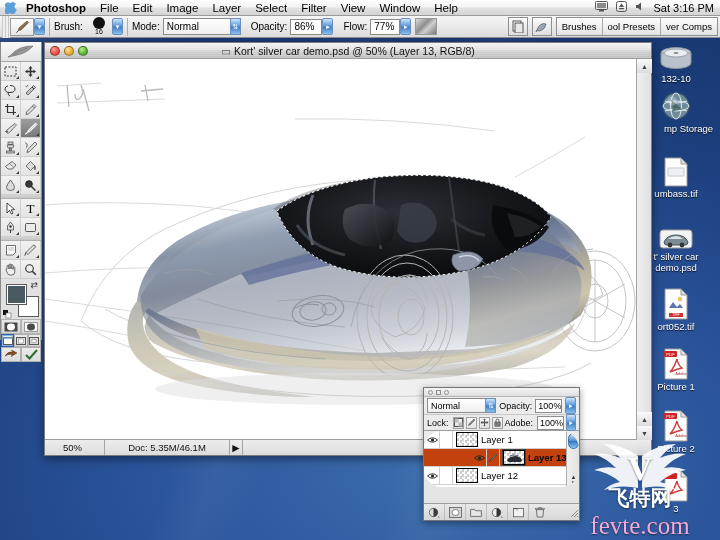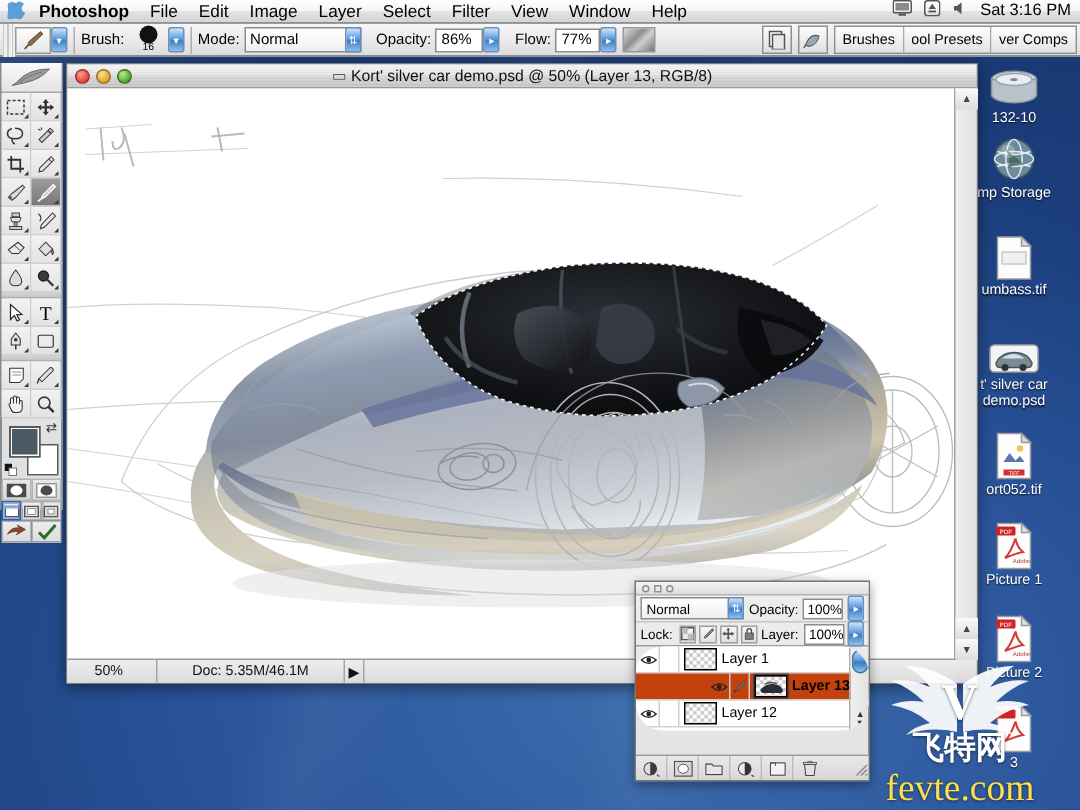--- a/index.html
+++ b/index.html
@@ -23,21 +23,21 @@
     background:
       linear-gradient(108deg, transparent 36%, rgba(255,255,255,.045) 41%, transparent 47%),
       linear-gradient(99deg, transparent 58%, rgba(255,255,255,.035) 63%, transparent 70%);
   }
 
   
   #menubar {
     position:absolute; top:0; left:0; width:720px; height:16px;
     background:linear-gradient(180deg,#fff 0%,#f3f3f3 48%,#e2e2e2 52%,#d4d4d4 100%);
     border-bottom:1px solid #9b9b9b;
-    display:flex; align-items:flex-start; z-index:50;
+    display:flex; align-items:center; z-index:50;
   }
   .apple { width:22px; text-align:center; font-size:12px; color:#3b7fd4; }
   .apple svg { display:block; margin:0 auto; }
   .mi { padding:0 7px; font-size:11.5px; color:#000; line-height:16px; white-space:nowrap;}
   .mi.app { font-weight:bold; padding-left:4px; }
   #menu-right { margin-left:auto; display:flex; align-items:center; gap:8px; padding-right:6px; }
   #menu-right .clock { font-size:11px; }
   .mbicon { display:block; }
 
   
@@ -278,21 +278,21 @@
   .deskicon .ilabel.two{ white-space:normal; }
   .icon-art{ height:34px; display:flex; align-items:flex-end; justify-content:center;}
 
   
   #watermark{
     position:absolute; left:560px; top:432px; width:160px; height:108px; z-index:70;
     pointer-events:none;
   }
   #wm-text{
     position:absolute; left:0; bottom:0px; width:160px; text-align:center;
-    font-family:"Liberation Serif", serif; font-size:25px; color:#fde047;
+    font-family:"Liberation Serif", serif; font-size:25px; color:#f9a8d4;
     text-shadow:0 1px 2px rgba(0,0,0,.5); letter-spacing:0px;
   }
   #wm-cn{
     position:absolute; left:0; top:52px; width:160px; text-align:center;
     font-family:"DejaVu Sans", sans-serif; font-size:21px; font-weight:bold; color:#ffffff;
     text-shadow:0 1px 2px rgba(0,0,0,.55);
   }
   #wm-v{
     position:absolute; left:0; top:20px; width:160px; text-align:center;
     font-family:"Liberation Serif", serif; font-size:34px; font-weight:bold; color:#ffffff;
@@ -311,21 +311,21 @@
       <svg width="36" height="26" viewBox="0 0 36 26">
         <ellipse cx="18" cy="7" rx="15" ry="5.5" fill="#cfd6dc" stroke="#8a949c"></ellipse>
         <path d="M3 7 L3 17 A15 5.5 0 0 0 33 17 L33 7 Z" fill="#b9c2ca" stroke="#8a949c"></path>
         <ellipse cx="18" cy="7" rx="12" ry="4" fill="#e8edf1" stroke="#9aa4ac"></ellipse>
         <ellipse cx="18" cy="7" rx="2.4" ry="1" fill="#7d878f"></ellipse>
       </svg>
     </div>
     <span class="ilabel">132-10</span>
   </div>
 
-  <div class="deskicon" style="left:638px; top:88px;">
+  <div class="deskicon" style="left:638px; top:88px;text-align:right;">
     <div class="icon-art">
       <svg width="32" height="32" viewBox="0 0 32 32">
         <circle cx="16" cy="16" r="13" fill="#6e8b9c" stroke="#3c5667" stroke-width="1.2"></circle>
         <ellipse cx="16" cy="16" rx="13" ry="5" fill="none" stroke="#dfeaf2" stroke-width="1"></ellipse>
         <ellipse cx="16" cy="16" rx="5.5" ry="13" fill="none" stroke="#dfeaf2" stroke-width="1"></ellipse>
         <path d="M5 11 q11 4 22 0 M5 21 q11 -4 22 0" fill="none" stroke="#e6eef4" stroke-width="0.9"></path>
         <path d="M9 8 q5 5 3 14 q6 -3 11 -2" fill="#3e5f55" opacity=".75"></path>
         <circle cx="12" cy="11" r="4.5" fill="rgba(255,255,255,.28)"></circle>
       </svg>
     </div>
@@ -974,21 +974,21 @@
       <svg width="9" height="9" viewBox="0 0 9 9">
           <path d="M4.5 0.5 L5.8 2 H5 v1.8h1.8V3L8.5 4.5 6.8 6V5.2H5V7h.8L4.5 8.5 3.2 7H4V5.2H2.2V6L.5 4.5 2.2 3v.8H4V2h-.8z" fill="#555"></path>
         </svg>
     </span>
     <span class="lockbtn">
       <svg width="9" height="9" viewBox="0 0 9 9">
           <rect x="1.8" y="4" width="5.4" height="4.2" fill="#7c7c7c" stroke="#444" stroke-width=".5"></rect>
           <path d="M3 4 V2.6 a1.5 1.5 0 0 1 3 0 V4" fill="none" stroke="#444" stroke-width=".8"></path>
         </svg>
     </span>
-    <span style="margin-left:auto;font-size:9px;">Layer:</span>
+    <span style="margin-left:auto;font-size:9px;">Adobe:</span>
     <div class="opac-field" style="margin-left:2px;">100%</div>
     <div class="aqua-arrow">▸</div>
   </div>
 
   <div id="lp-list">
 
     <div class="layer-row">
       <span class="eye">
         <svg width="11" height="8" viewBox="0 0 11 8">
             <path d="M0.5 4 Q5.5 -0.5 10.5 4 Q5.5 8.5 0.5 4z" fill="none" stroke="#222" stroke-width=".9"></path>

